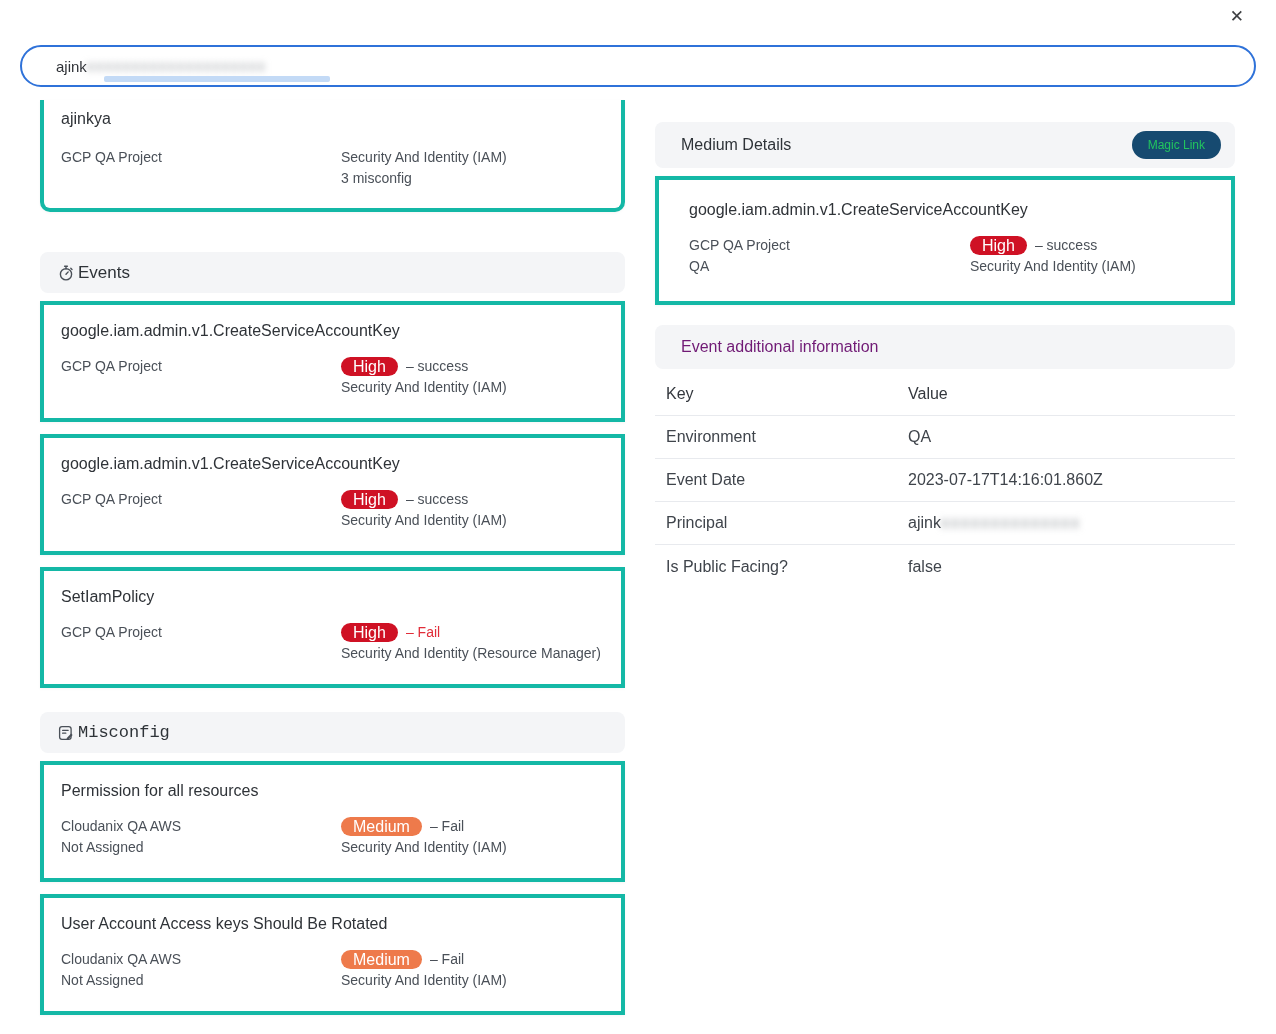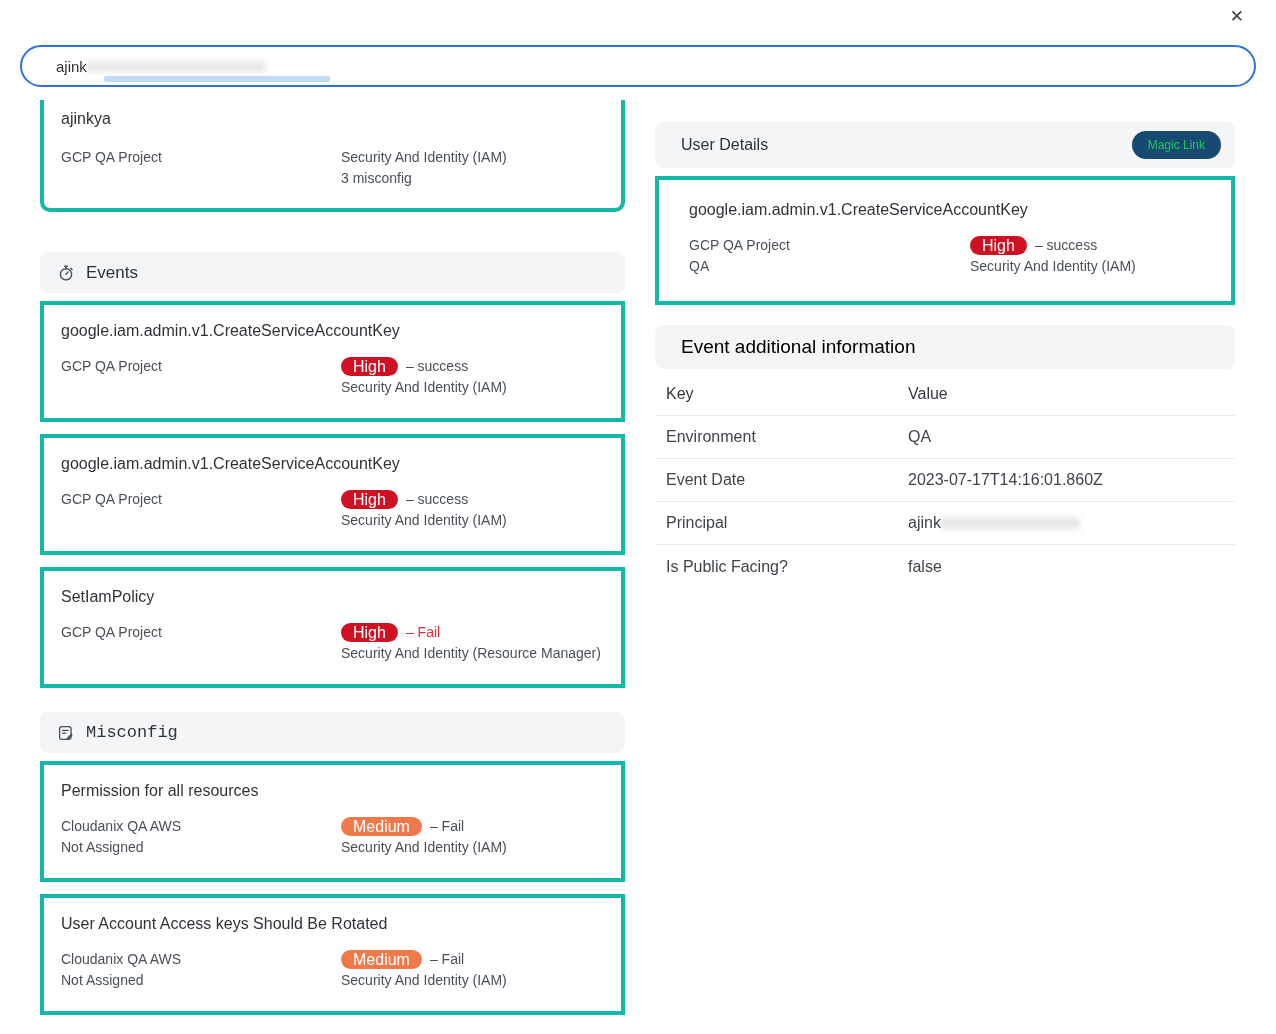--- a/index.html
+++ b/index.html
@@ -46,21 +46,21 @@
   .two-col .c2{flex:1;min-width:0;}
   .pill-row{display:flex;align-items:center;gap:8px;margin-bottom:0;}
   .pill{
     color:#fff;font-size:16px;line-height:13px;padding:3px 12px;
     border-radius:10px;display:inline-block;flex:none;
   }
   .status-label{font-size:14px;}
   
   .section-bar{
     height:41px;background:#f4f5f7;border-radius:8px;
-    display:flex;align-items:center;gap:11px;padding:0 17px;
+    display:flex;align-items:center;gap:3px;padding:0 17px;
     font-size:17px;color:#2e3338;font-weight:500;
   }
   .section-bar svg{flex:none;display:block;}
   
   .identity-card{
     border-top:none;border-radius:0 0 10px 10px;height:112px;
     padding:9px 17px 0 17px;margin-bottom:40px;
   }
   .identity-card .card-title{margin-bottom:18px;}
   .events-bar{margin-bottom:8px;}
@@ -76,21 +76,21 @@
   .magic-btn{
     background:var(--magic-link-navy);color:#22c55e;font-size:12px;line-height:14px;
     padding:7px 16px;border-radius:15px;border:none;cursor:pointer;
     font-family:"Liberation Sans",sans-serif;
   }
   .details-card{margin-top:8px;padding:20px 30px 24px 30px;}
   .details-card .two-col .c1{width:281px;}
   .info-bar{
     margin-top:20px;height:44px;background:#f4f5f7;border-radius:8px;
     display:flex;align-items:center;padding:0 26px;
-    font-size:19px;color:#000000;font-weight:500;
+    font-size:16px;color:#701a75;font-weight:500;
   }
   
   .kv-table{margin-top:4px;width:100%;}
   .t-row{
     display:flex;align-items:center;height:43px;padding-left:11px;
     border-bottom:1px solid #e8eaee;font-size:16px;color:#3f444b;
   }
   .t-row:last-child{border-bottom:none;}
   .t-row.t-head{color:#34383e;}
   .t-key{width:242px;flex:none;}
@@ -216,21 +216,21 @@
         <div>Security And Identity (IAM)</div>
       </div>
     </div>
   </div>
 
 </div>
 
 <div class="col-right">
 
   <div class="details-bar">
-    <span class="bar-title">User Details</span>
+    <span class="bar-title">Medium Details</span>
     <button class="magic-btn">Magic Link</button>
   </div>
 
   <div class="card details-card">
     <p class="card-title">google.iam.admin.v1.CreateServiceAccountKey</p>
     <div class="two-col">
       <div class="c1">
         <div>GCP QA Project</div>
         <div>QA</div>
       </div>

